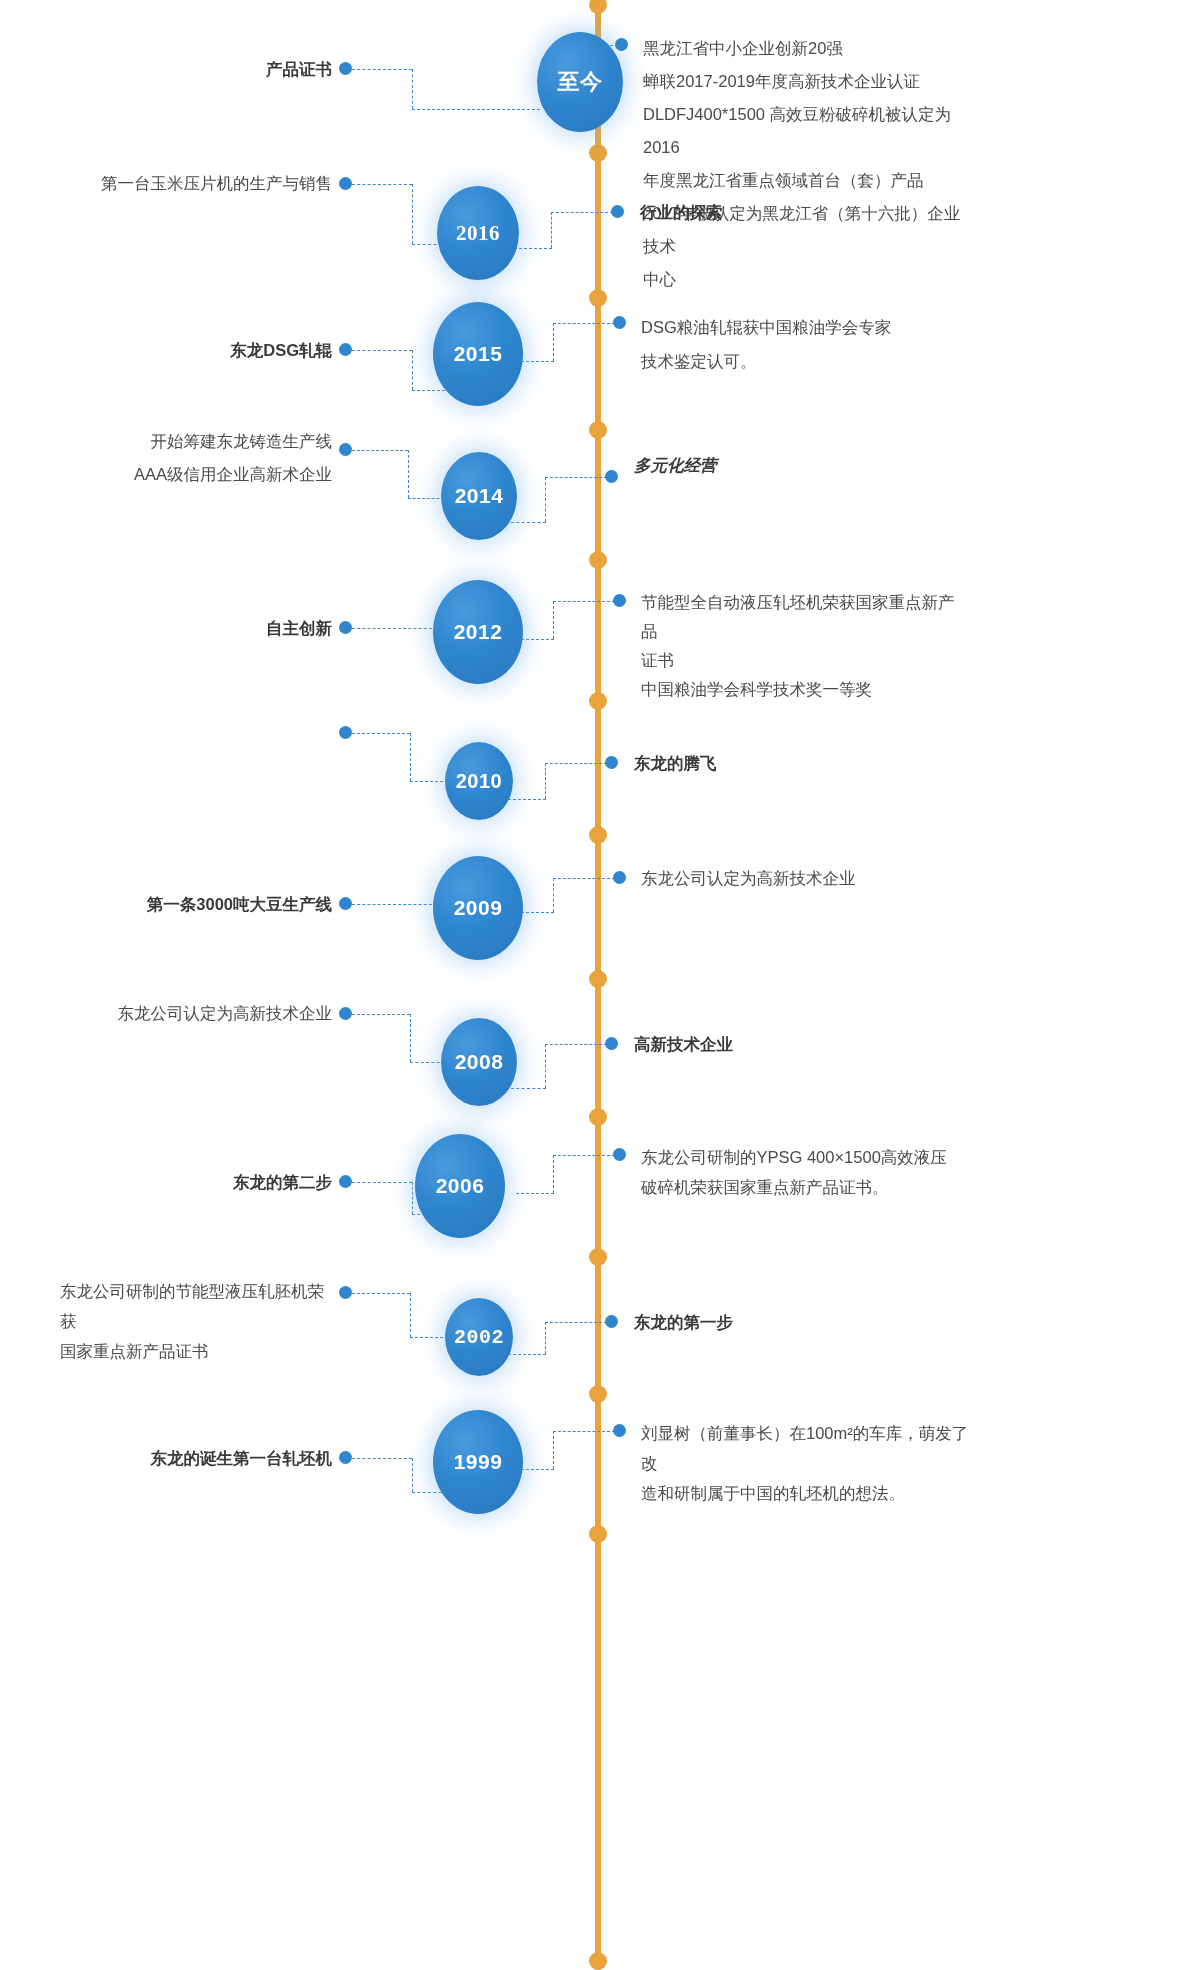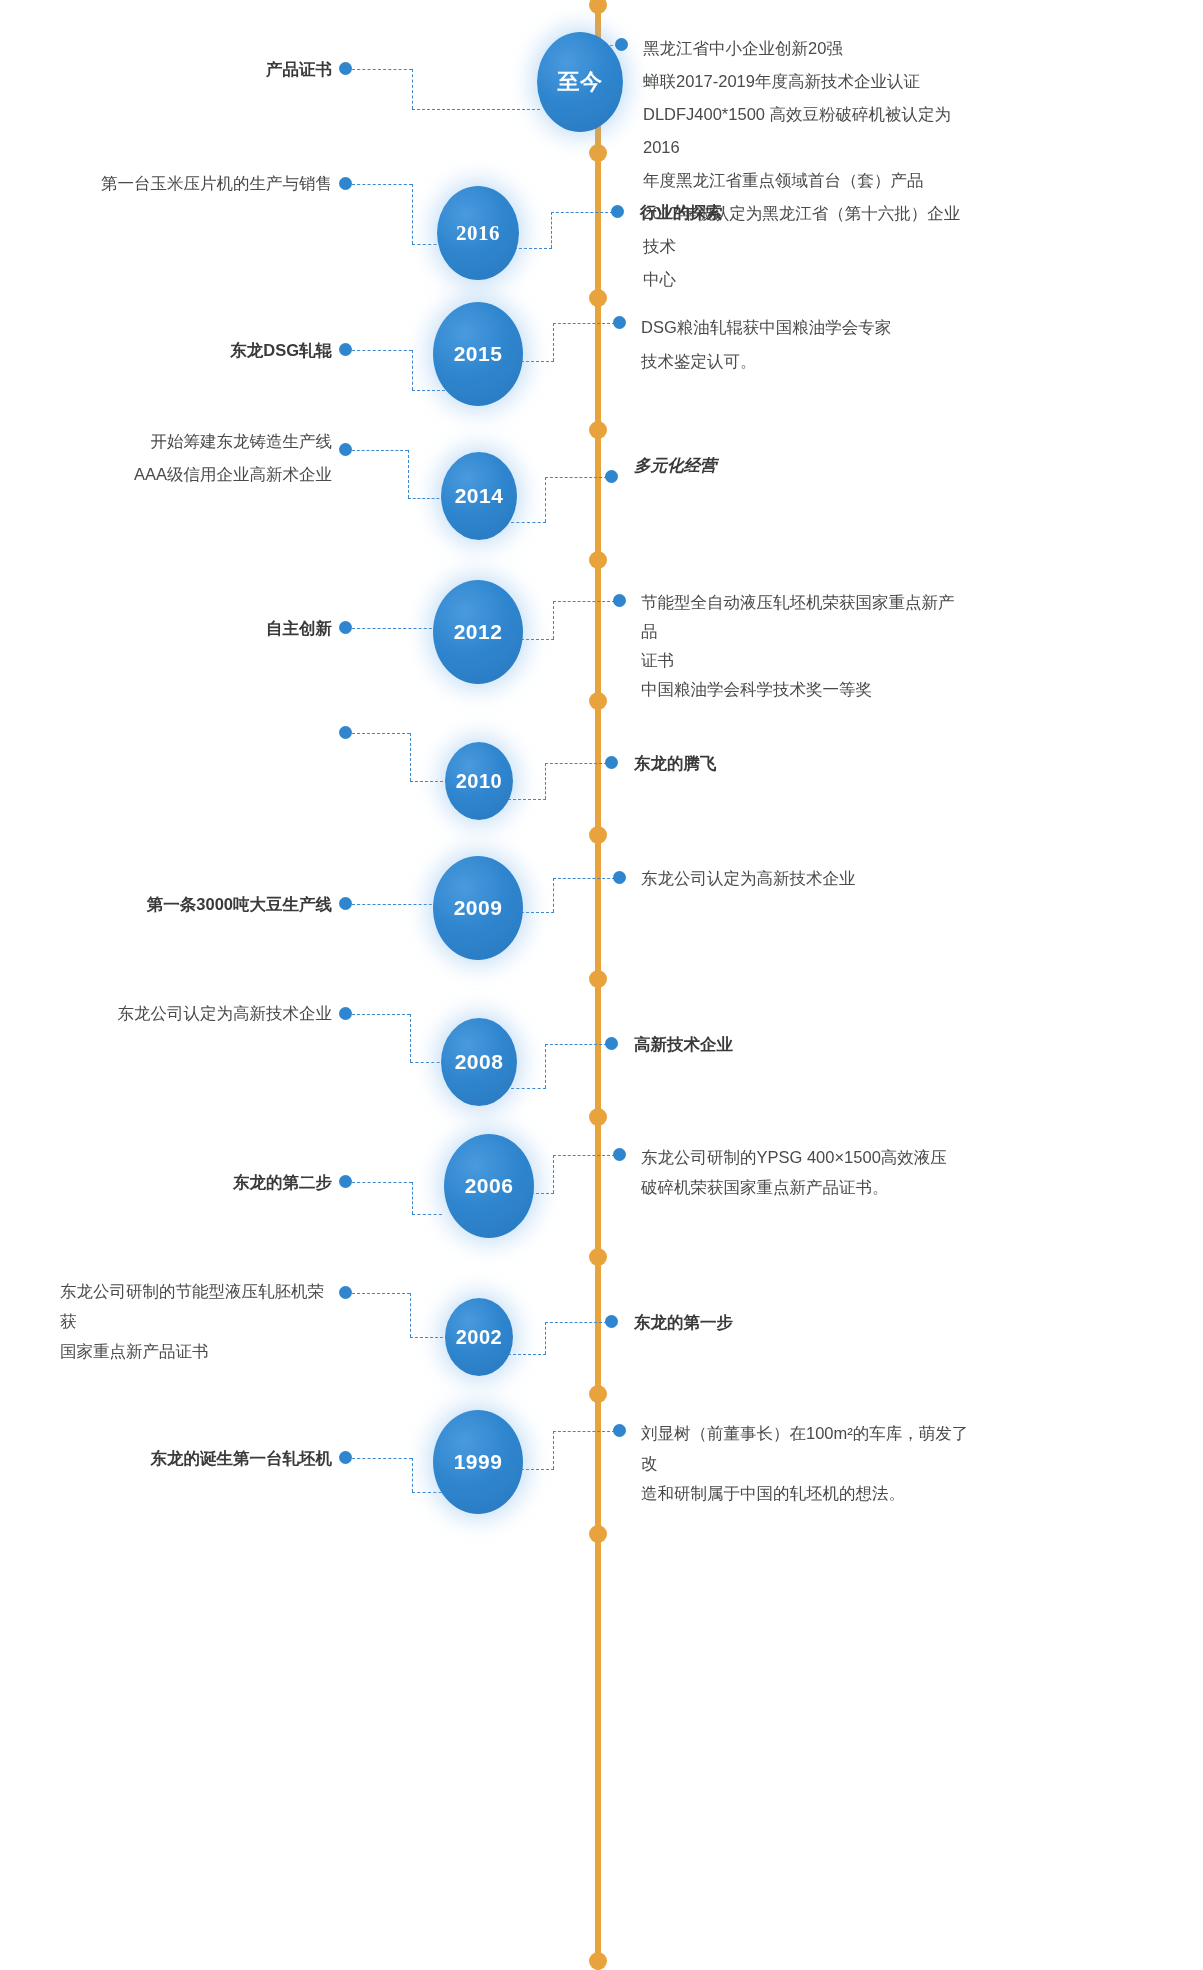--- a/index.html
+++ b/index.html
@@ -222,36 +222,36 @@
   <div class="dash-h" style="left:352px; top:1014px; width:58px;"></div>
   <div class="dash-v" style="left:410px; top:1014px; height:48px;"></div>
   <div class="dash-h" style="left:410px; top:1062px; width:35px;"></div>
 
   <div class="conn-dot" style="left:605px; top:1037px;"></div>
   <div class="dash-h" style="left:545px; top:1044px; width:62px;"></div>
   <div class="dash-v" style="left:545px; top:1044px; height:44px;"></div>
   <div class="dash-h" style="left:511px; top:1088px; width:35px;"></div>
   <div class="txt right bold" style="left:634px; top:1031px; width:300px;">高新技术企业</div>
 
-  <div class="year-node" style="left:444px; top:1134px; width:90px; height:104px; font-size:21px;text-align:right;">2006</div>
+  <div class="year-node" style="left:415px; top:1134px; width:90px; height:104px; font-size:21px;text-align:right;">2006</div>
 
   <div class="txt left bold" style="left:120px; top:1169px; width:212px;">东龙的第二步</div>
   <div class="conn-dot" style="left:339px; top:1175px;"></div>
   <div class="dash-h" style="left:352px; top:1182px; width:60px;"></div>
   <div class="dash-v" style="left:412px; top:1182px; height:32px;"></div>
   <div class="dash-h" style="left:412px; top:1214px; width:30px;"></div>
 
   <div class="conn-dot" style="left:613px; top:1148px;"></div>
   <div class="dash-h" style="left:553px; top:1155px; width:62px;"></div>
   <div class="dash-v" style="left:553px; top:1155px; height:38px;"></div>
   <div class="dash-h" style="left:516px; top:1193px; width:38px;"></div>
   <div class="txt right" style="left:641px; top:1142px; width:330px; line-height:30px;">东龙公司研制的YPSG 400×1500高效液压
 破碎机荣获国家重点新产品证书。</div>
 
-  <div class="year-node" style="left:445px; top:1298px; width:68px; height:78px; font-size:20px;">2002</div>
+  <div class="year-node" style="left:445px; top:1298px; width:68px; height:78px; font-size:20px;font-family:Liberation Mono, monospace;">2002</div>
 
   <div class="txt left" style="left:60px; top:1276px; width:272px; line-height:30px; text-align:left;">东龙公司研制的节能型液压轧胚机荣获
 国家重点新产品证书</div>
   <div class="conn-dot" style="left:339px; top:1286px;"></div>
   <div class="dash-h" style="left:352px; top:1293px; width:58px;"></div>
   <div class="dash-v" style="left:410px; top:1293px; height:44px;"></div>
   <div class="dash-h" style="left:410px; top:1337px; width:38px;"></div>
 
   <div class="conn-dot" style="left:605px; top:1315px;"></div>
   <div class="dash-h" style="left:545px; top:1322px; width:62px;"></div>

